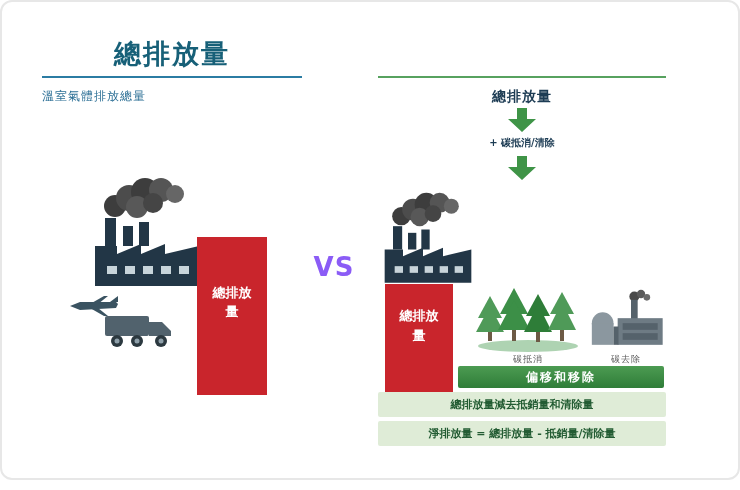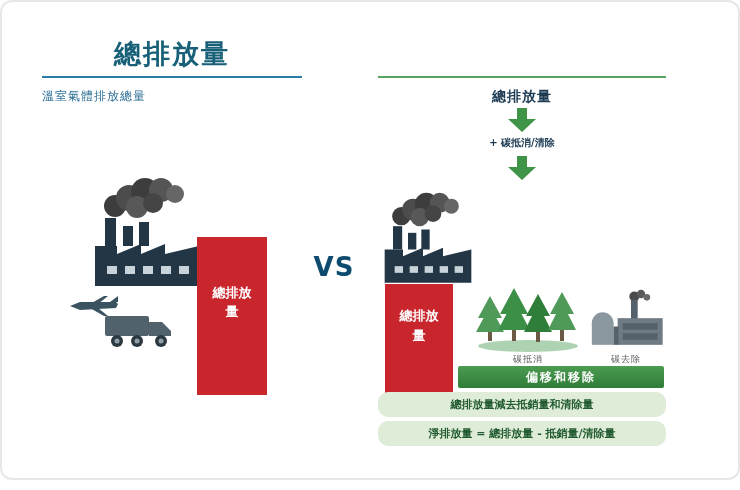--- a/index.html
+++ b/index.html
@@ -42,21 +42,21 @@
     font-size: 12px;
     color: #2d7096;
     text-align: left;
     letter-spacing: 1px;
   }
 
   
   .vs {
     font-size: 26px;
     font-weight: bold;
-    color: #0c4a6e;
+    color: #8b5cf6;
     text-align: center;
     letter-spacing: 1px;
   }
 
   
   .flow-step {
     text-align: center;
     font-weight: bold;
     color: #1d3c54;
   }
@@ -100,21 +100,21 @@
     letter-spacing: 2px;
     border-radius: 2px;
   }
   .light-green-strip {
     background: #dfecd7;
     color: #235c33;
     font-size: 11px;
     font-weight: bold;
     text-align: center;
     line-height: 25px;
-    border-radius: 10px;
+    border-radius: 2px;
   }
 
   .small-label {
     font-size: 9px;
     color: #5a5a5a;
     text-align: center;
     letter-spacing: 1px;
   }
 
   svg { display: block; }

